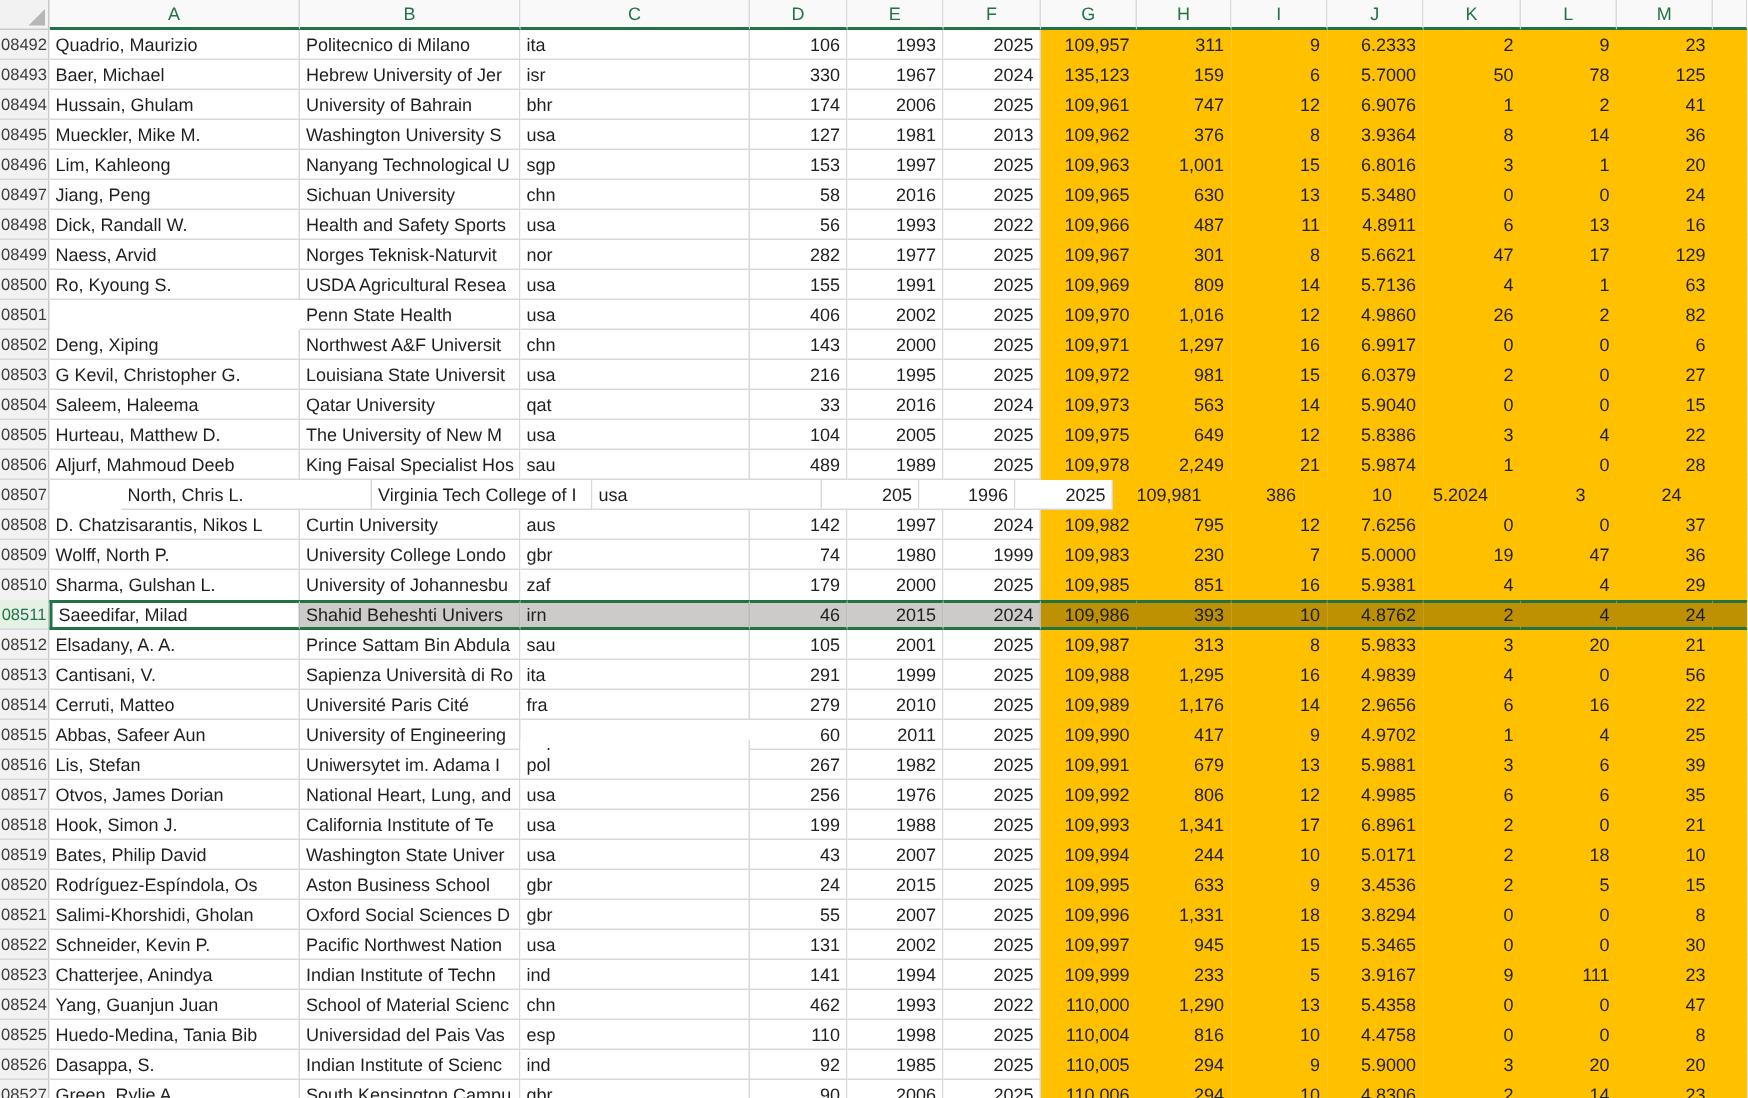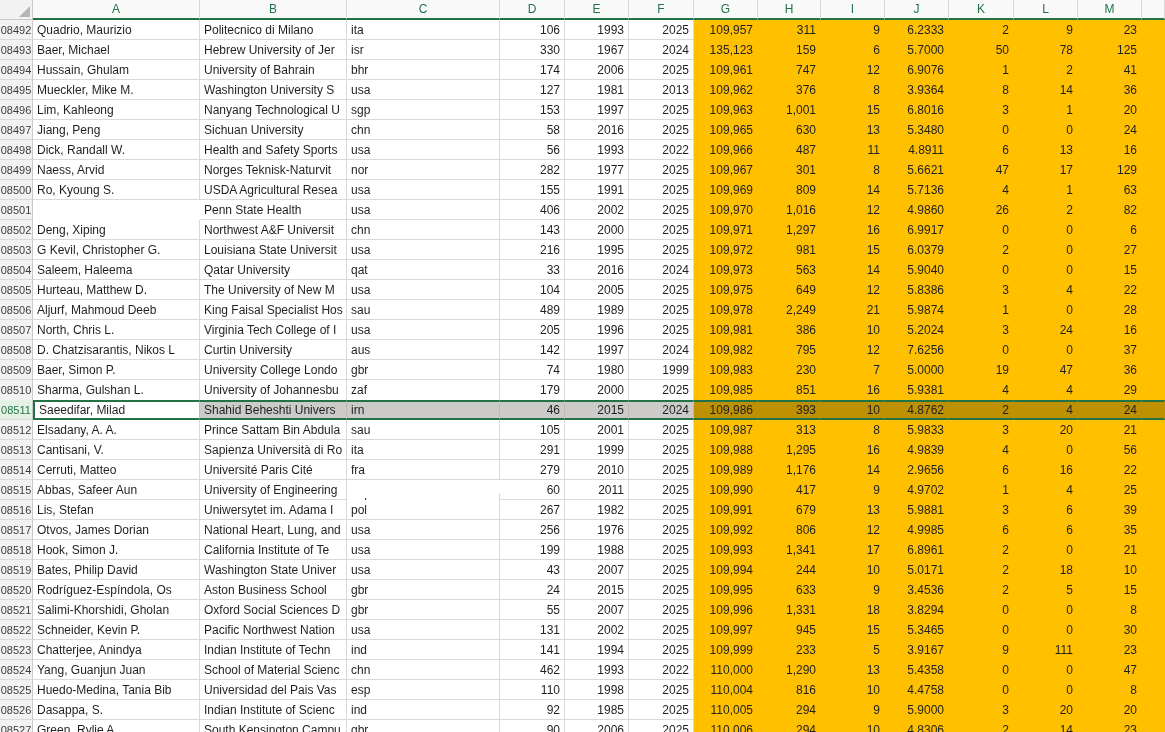--- a/index.html
+++ b/index.html
@@ -340,21 +340,21 @@
       <div class="cell num fill" style="width: 63px; flex: 0 0 63px;">2,249</div>
       <div class="cell num fill" style="width: 64px; flex: 0 0 64px;">21</div>
       <div class="cell num fill" style="width: 64px; flex: 0 0 64px;">5.9874</div>
       <div class="cell num fill" style="width: 65px; flex: 0 0 65px;">1</div>
       <div class="cell num fill" style="width: 64px; flex: 0 0 64px;">0</div>
       <div class="cell num fill" style="width: 64px; flex: 0 0 64px;">28</div>
       <div class="cell fill" style="width: 23px; flex: 0 0 23px;"></div>
     </div>
     <div class="row">
       <div class="gutter">08507</div>
-      <div class="cell" style="width: 167px; flex: 0 0 167px;">North, Chris L.</div>
+      <div class="cell" style="width: 167px; flex: 0 0 167px; margin-left: 48px;">North, Chris L.</div>
       <div class="cell" style="width: 147px; flex: 0 0 147px;">Virginia Tech College of I</div>
       <div class="cell" style="width: 153px; flex: 0 0 153px;">usa</div>
       <div class="cell num" style="width: 65px; flex: 0 0 65px;">205</div>
       <div class="cell num" style="width: 64px; flex: 0 0 64px;">1996</div>
       <div class="cell num" style="width: 65px; flex: 0 0 65px;">2025</div>
       <div class="cell num fill" style="width: 64px; flex: 0 0 64px;">109,981</div>
       <div class="cell num fill" style="width: 63px; flex: 0 0 63px;">386</div>
       <div class="cell num fill" style="width: 64px; flex: 0 0 64px;">10</div>
       <div class="cell num fill" style="width: 64px; flex: 0 0 64px;">5.2024</div>
       <div class="cell num fill" style="width: 65px; flex: 0 0 65px;">3</div>
@@ -374,21 +374,21 @@
       <div class="cell num fill" style="width: 63px; flex: 0 0 63px;">795</div>
       <div class="cell num fill" style="width: 64px; flex: 0 0 64px;">12</div>
       <div class="cell num fill" style="width: 64px; flex: 0 0 64px;">7.6256</div>
       <div class="cell num fill" style="width: 65px; flex: 0 0 65px;">0</div>
       <div class="cell num fill" style="width: 64px; flex: 0 0 64px;">0</div>
       <div class="cell num fill" style="width: 64px; flex: 0 0 64px;">37</div>
       <div class="cell fill" style="width: 23px; flex: 0 0 23px;"></div>
     </div>
     <div class="row">
       <div class="gutter">08509</div>
-      <div class="cell" style="width: 167px; flex: 0 0 167px;">Baer, Simon P.</div>
+      <div class="cell" style="width: 167px; flex: 0 0 167px;">Wolff, North P.</div>
       <div class="cell" style="width: 147px; flex: 0 0 147px;">University College Londo</div>
       <div class="cell" style="width: 153px; flex: 0 0 153px;">gbr</div>
       <div class="cell num" style="width: 65px; flex: 0 0 65px;">74</div>
       <div class="cell num" style="width: 64px; flex: 0 0 64px;">1980</div>
       <div class="cell num" style="width: 65px; flex: 0 0 65px;">1999</div>
       <div class="cell num fill" style="width: 64px; flex: 0 0 64px;">109,983</div>
       <div class="cell num fill" style="width: 63px; flex: 0 0 63px;">230</div>
       <div class="cell num fill" style="width: 64px; flex: 0 0 64px;">7</div>
       <div class="cell num fill" style="width: 64px; flex: 0 0 64px;">5.0000</div>
       <div class="cell num fill" style="width: 65px; flex: 0 0 65px;">19</div>

